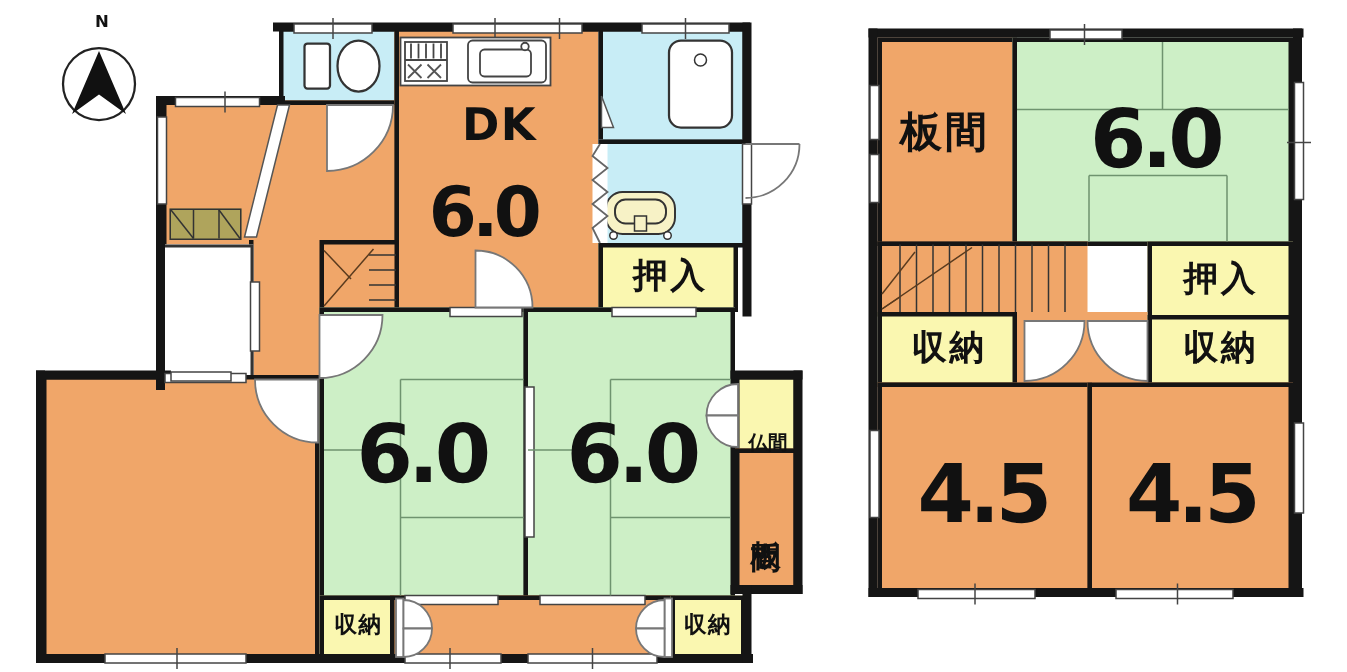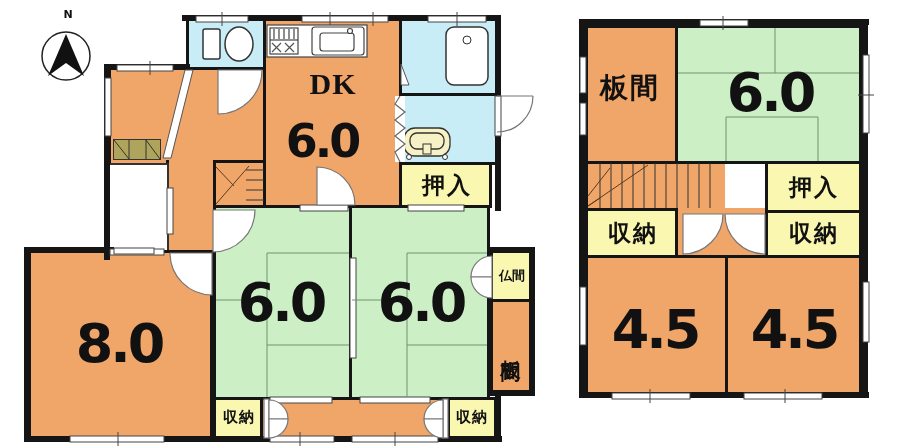--- a/index.html
+++ b/index.html
@@ -10,21 +10,21 @@
   .orange{background:#F0A669;}
   .green{background:#CDEFC6;}
   .blue{background:#C8EDF6;}
   .yellow{background:#FAF7B0;}
   .white{background:#fff;}
   .wall{position:absolute;background:#151515;z-index:6;}
   .lbl{position:absolute;transform:translate(-50%,-50%);color:#111;white-space:nowrap;
        z-index:12;line-height:1;}
   .num{font-weight:bold;font-size:54px;letter-spacing:-3px;}
   .num-dk{font-weight:bold;font-size:46px;letter-spacing:-3px;}
-  .dk{font-weight:bold;font-size:30px;letter-spacing:1px;font-family:Liberation Serif, serif;}
+  .dk{font-weight:bold;font-size:30px;letter-spacing:1px;}
   .jp{font-weight:700;font-size:23px;letter-spacing:2px;}
   .jp-sm{font-weight:600;font-size:15px;letter-spacing:1px;}
   .jp-xs{font-weight:600;font-size:13px;letter-spacing:0;}
   .jp-md{font-weight:600;font-size:28px;letter-spacing:2px;}
   .vert{writing-mode:vertical-rl;text-orientation:upright;letter-spacing:2px;}
   svg.overlay{position:absolute;left:0;top:0;z-index:9;pointer-events:none;}
   #compass{position:absolute;left:30px;top:8px;z-index:12;}
   #compass .n{position:absolute;left:50%;top:0;transform:translateX(-50%);
        font-size:11px;font-weight:bold;color:#111;}
 </style>
@@ -224,24 +224,23 @@
     <span class="n">N</span>
     <svg width="76" height="84" viewBox="0 0 76 84">
       <circle cx="36" cy="48" r="24" fill="none" stroke="#222" stroke-width="1.5"></circle>
       <polygon points="36,26 54,68 36,55 18,68" fill="#111"></polygon>
     </svg>
   </div>
 
   <span class="lbl dk" style="left:333px;top:84px;">DK</span>
   <span class="lbl num-dk" style="left:322px;top:141px;">6.0</span>
   <span class="lbl jp" style="left:447px;top:185px;">押入</span>
-  <span class="lbl num" style="left:119px;top:344px;">8.0</span>
   <span class="lbl num" style="left:281px;top:303px;">6.0</span>
   <span class="lbl num" style="left:421px;top:303px;">6.0</span>
-  <span class="lbl jp-xs" style="left:512px;top:276px;font-family:Liberation Mono, monospace;">仏間</span>
+  <span class="lbl jp-xs" style="left:512px;top:296px;">仏間</span>
   <span class="lbl jp vert" style="left:511px;top:346px;font-size:20px;">板間</span>
   <span class="lbl jp-sm" style="left:239px;top:417px;">収納</span>
   <span class="lbl jp-sm" style="left:472px;top:417px;">収納</span>
   <span class="lbl jp-md" style="left:630px;top:88px;">板間</span>
   <span class="lbl num" style="left:770px;top:93px;">6.0</span>
   <span class="lbl jp" style="left:814px;top:187px;">押入</span>
   <span class="lbl jp" style="left:633px;top:233px;">収納</span>
   <span class="lbl jp" style="left:814px;top:233px;">収納</span>
   <span class="lbl num" style="left:655px;top:330px;">4.5</span>
   <span class="lbl num" style="left:794px;top:330px;">4.5</span>

